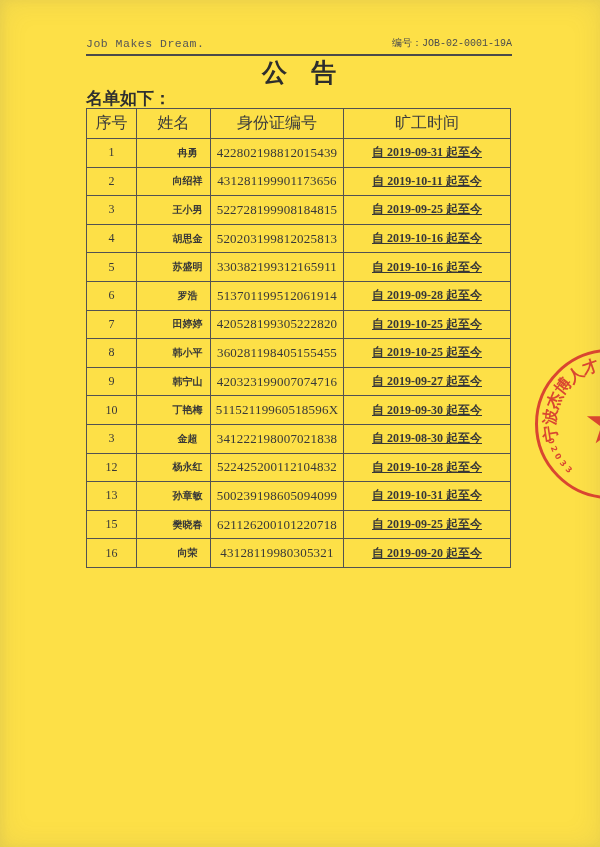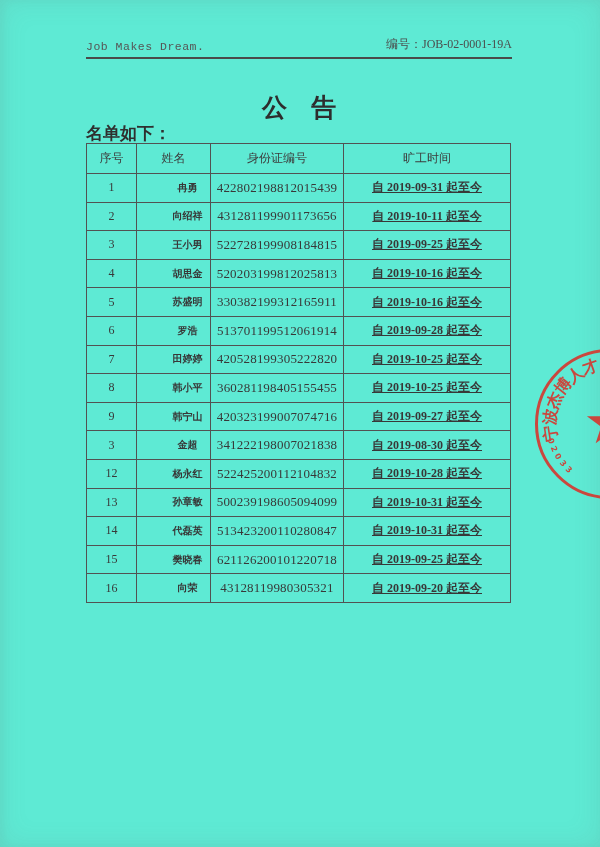--- a/index.html
+++ b/index.html
@@ -1,50 +1,50 @@
 <!DOCTYPE html>
 <html><head>
 <meta charset="utf-8">
 <style>
   html,body { margin:0; padding:0; background:#e9e9e7; }
   .page {
     position:relative; width:600px; height:847px; margin:0 auto;
-    background:#5eead4; overflow:hidden;
+    background:#fde047; overflow:hidden;
     box-shadow: inset 0 0 28px rgba(110,110,105,0.13), inset 3px 0 8px rgba(120,120,115,0.07);
     font-family:"Liberation Serif", serif; color:#383838;
   }
   .content { position:absolute; left:86px; top:0; width:426px; }
 
   .doc-header {
     margin-top:36px; display:flex; justify-content:space-between; align-items:flex-end;
     border-bottom:2px solid #4a4a4a; padding-bottom:4px;
   }
   .slogan { font-family:"Liberation Mono", monospace; font-size:11.5px; color:#565656; letter-spacing:0.5px; }
-  .doc-no { font-family:Liberation Serif, serif; font-size:12px; color:#4c4c4c; }
+  .doc-no { font-family:Liberation Mono, monospace; font-size:10px; color:#4c4c4c; }
 
   .doc-title {
-    margin-top:32px; text-align:center; font-size:25px; font-weight:bold;
+    text-align:center; font-size:25px; font-weight:bold;
     letter-spacing:9px; text-indent:9px; color:#2d2d2d;
   }
 
   .doc-body {
     margin-top:22px; font-size:14.5px; line-height:36px; color:#333;
     text-align:justify; text-indent:2.05em; letter-spacing:0.3px;
   }
 
   .list-label { margin-top:1px; font-size:17px; font-weight:bold; line-height:18px; color:#2f2f2f; }
 
   table.notice-table {
     margin-top:0; border-collapse:collapse; table-layout:fixed; width:424px;
   }
   .notice-table th, .notice-table td {
     border:1px solid #525252; text-align:center; vertical-align:middle;
     padding:0; overflow:hidden; white-space:nowrap;
   }
-  .notice-table th { height:29px; font-weight:normal; font-size:12px; color:#3c3c3c; }
+  .notice-table th { height:29px; font-weight:normal; font-size:16px; color:#3c3c3c; }
   .notice-table td { height:27.6px; }
   .col-idx   { width:50px; }
   .col-name  { width:74px; }
   .col-id    { width:133px; }
   .col-time  { width:167px; }
   td.cell-idx  { font-size:12px; }
   td.cell-name { font-size:10px; font-weight:600;padding-left:28px; }
   td.cell-id   { font-size:13px; font-family:"Liberation Serif", serif; letter-spacing:0.2px; }
   td.cell-time { font-size:12px; font-weight:600;text-decoration:underline; }
 
@@ -146,20 +146,26 @@
     <td class="cell-time">自 2019-10-25 起至今</td>
   </tr>
 
   <tr>
     <td class="cell-idx">9</td>
     <td class="cell-name">韩宁山</td>
     <td class="cell-id">420323199007074716</td>
     <td class="cell-time">自 2019-09-27 起至今</td>
   </tr>
 
+  <tr>
+    <td class="cell-idx">10</td>
+    <td class="cell-name">丁艳梅</td>
+    <td class="cell-id">51152119960518596X</td>
+    <td class="cell-time">自 2019-09-30 起至今</td>
+  </tr>
 
   <tr>
     <td class="cell-idx">3</td>
     <td class="cell-name">金超</td>
     <td class="cell-id">341222198007021838</td>
     <td class="cell-time">自 2019-08-30 起至今</td>
   </tr>
 
   <tr>
     <td class="cell-idx">12</td>
@@ -168,26 +174,20 @@
     <td class="cell-time">自 2019-10-28 起至今</td>
   </tr>
 
   <tr>
     <td class="cell-idx">13</td>
     <td class="cell-name">孙章敏</td>
     <td class="cell-id">500239198605094099</td>
     <td class="cell-time">自 2019-10-31 起至今</td>
   </tr>
 
-  <tr>
-    <td class="cell-idx">14</td>
-    <td class="cell-name">代磊英</td>
-    <td class="cell-id">513423200110280847</td>
-    <td class="cell-time">自 2019-10-31 起至今</td>
-  </tr>
 
   <tr>
     <td class="cell-idx">15</td>
     <td class="cell-name">樊晓春</td>
     <td class="cell-id">621126200101220718</td>
     <td class="cell-time">自 2019-09-25 起至今</td>
   </tr>
 
   <tr>
     <td class="cell-idx">16</td>

